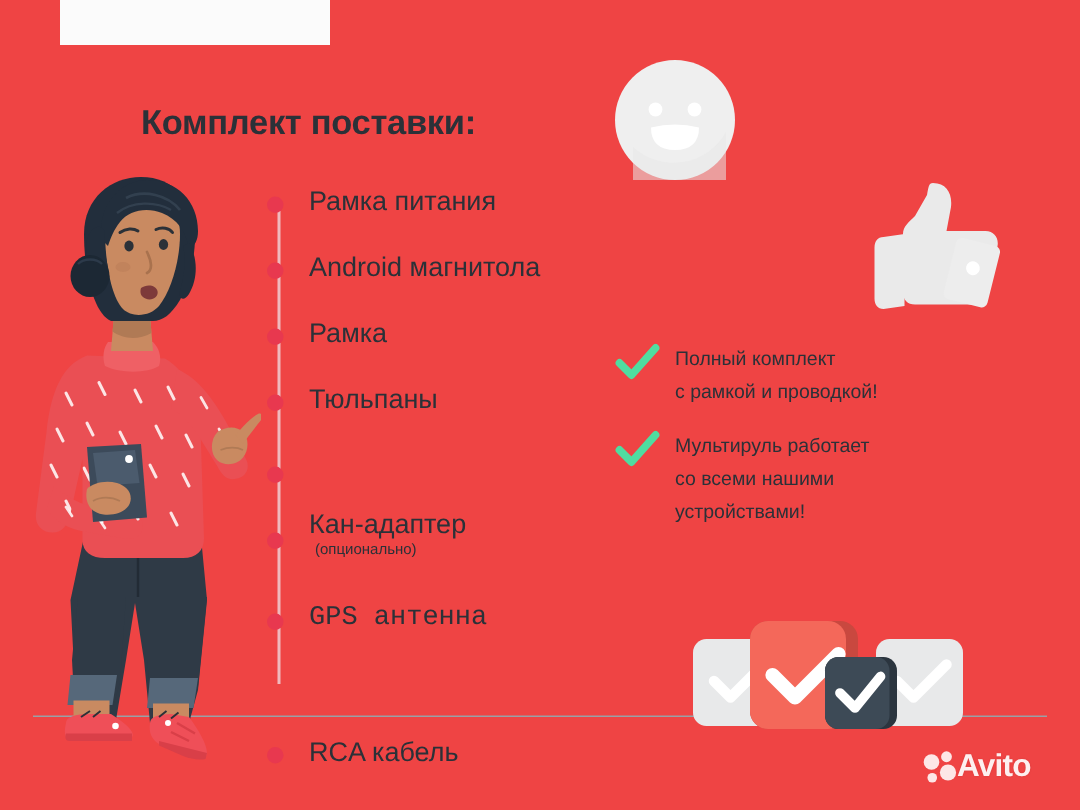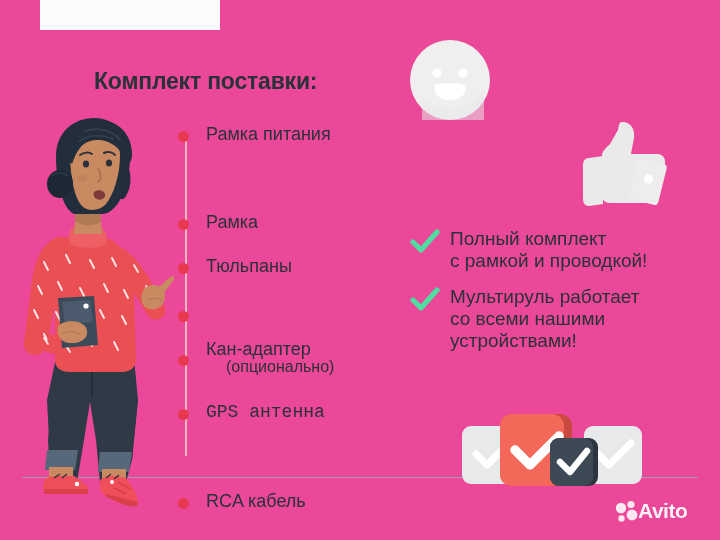--- a/index.html
+++ b/index.html
@@ -12,21 +12,21 @@
     overflow: hidden;
     background: #ffffff;
     font-family: "Liberation Sans", sans-serif;
     position: relative;
   }
 
   #canvas {
     position: relative;
     width: 720px;
     height: 540px;
-    background: #ec4899;
+    background: #ef4444;
     overflow: hidden;
   }
 
   
   .bg-smiley {
     position: absolute;
     left: 408px;
     top: 38px;
     width: 84px;
     height: 84px;
@@ -99,23 +99,23 @@
     position: absolute;
     left: 28px;
     top: -3px;
     font-size: 18px;
     color: #2b3138;
     white-space: nowrap;
     line-height: 22px;
   }
   .tl-sub {
     position: absolute;
-    left: 48px;
+    left: 32px;
     top: 18px;
-    font-size: 16px;
+    font-size: 10px;
     color: #2b3138;
     white-space: nowrap;
     line-height: 16px;
   }
 
   
   .benefits {
     position: absolute;
     left: 410px;
     top: 228px;
@@ -128,21 +128,21 @@
     padding-left: 40px;
   }
   .benefit .chk {
     position: absolute;
     left: 0;
     top: 1px;
     width: 30px;
     height: 26px;
   }
   .benefit-text {
-    font-size: 19px;
+    font-size: 13px;
     color: #2b3138;
     line-height: 22px;
     white-space: pre-line;
     font-weight: 500;
   }
 
   
   .cards {
     position: absolute;
     left: 462px;
@@ -226,20 +226,24 @@
   <div class="title">Комплект поставки:</div>
 
   <div class="timeline">
     <div class="timeline-line"></div>
 
     <div class="tl-item" style="top:0px;">
       <span class="tl-dot"></span>
       <span class="tl-label">Рамка питания</span>
     </div>
 
+    <div class="tl-item" style="top:44px;">
+      <span class="tl-dot"></span>
+      <span class="tl-label">Android магнитола</span>
+    </div>
 
     <div class="tl-item" style="top:132px;">
       <span class="tl-dot"></span>
       <span class="tl-label">Тюльпаны</span>
     </div>
 
     <div class="tl-item" style="top:88px;">
       <span class="tl-dot"></span>
       <span class="tl-label">Рамка</span>
     </div>

